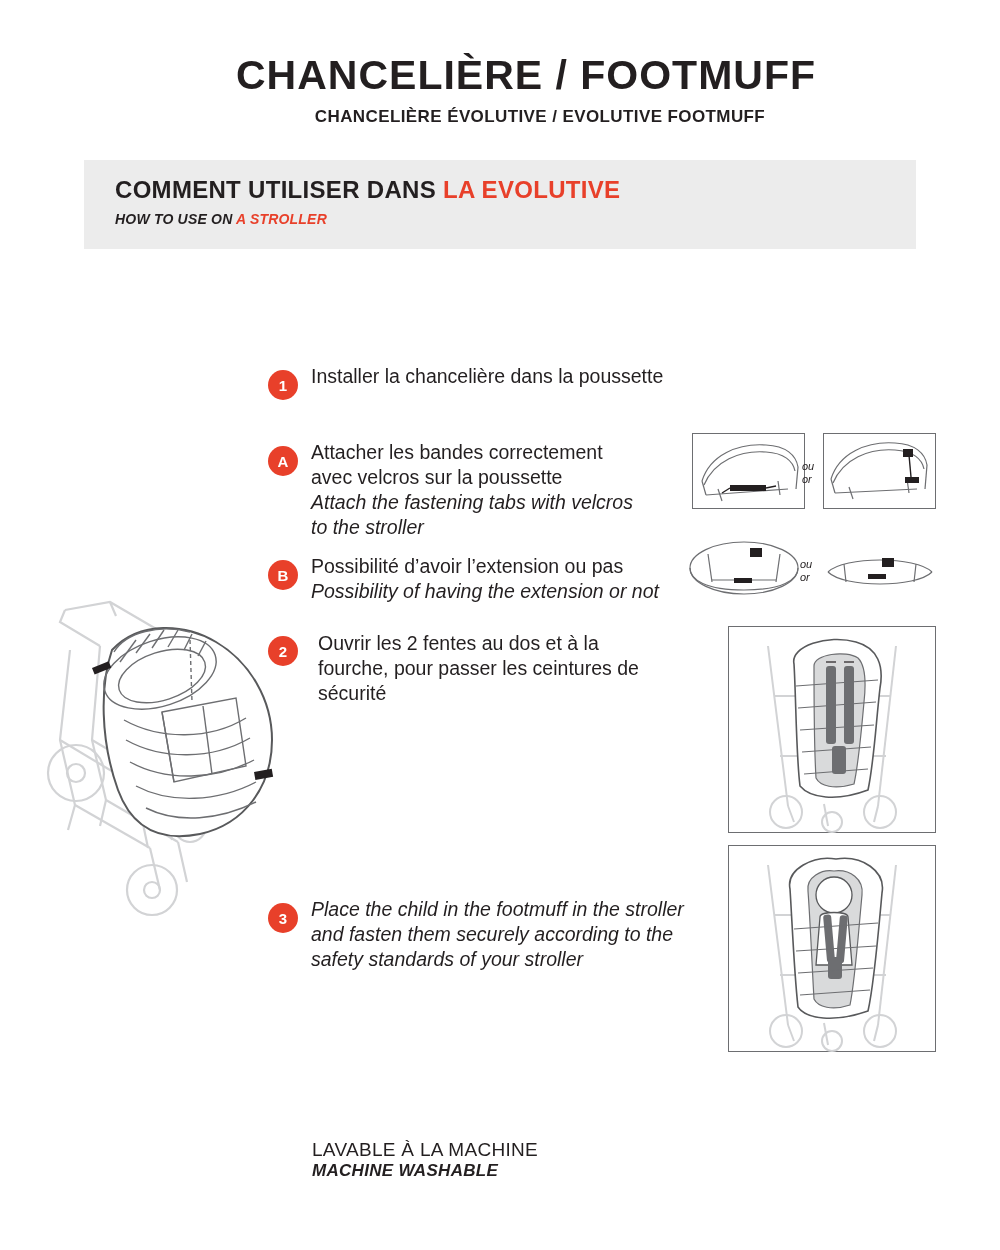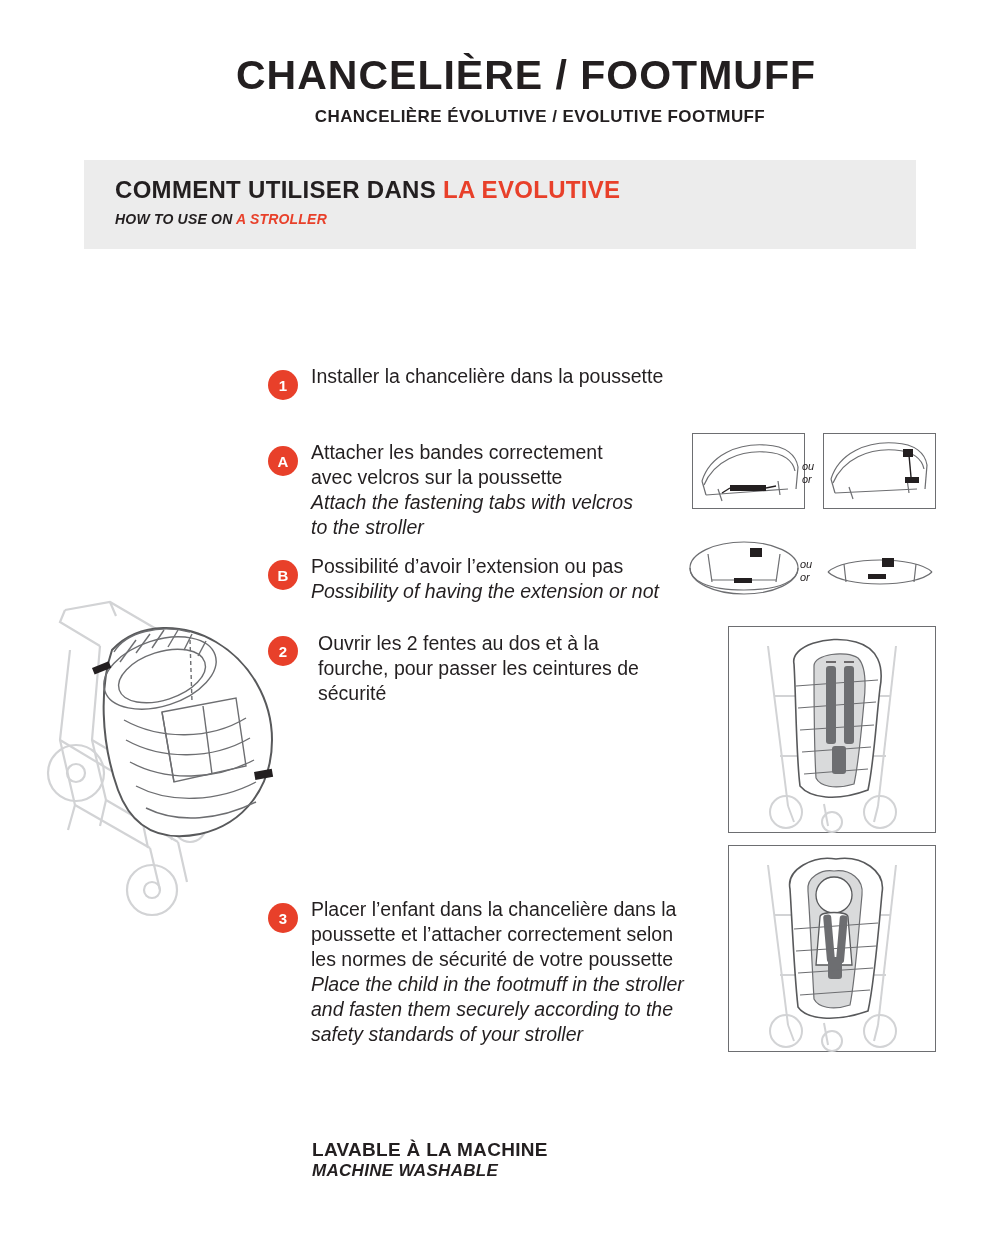--- a/index.html
+++ b/index.html
@@ -92,21 +92,21 @@
   }
   .step-text .fr { display: block; }
   .step-text .en { display: block; font-style: italic; }
 
   
   .footer-fr {
     position: absolute;
     top: 1139px;
     left: 312px;
     font-size: 19px;
-    font-weight: bold;
+    font-weight: normal;
     letter-spacing: 0.3px;
   }
   .footer-en {
     position: absolute;
     top: 1161px;
     left: 312px;
     font-size: 17px;
     font-weight: bold;
     font-style: italic;
     letter-spacing: 0.3px;
@@ -352,21 +352,20 @@
   </g>
   <g fill="none" stroke="#231f20" stroke-width="1.2">
     <path d="M98 36 L108 36"></path>
     <path d="M116 36 L126 36"></path>
   </g>
 </svg>
 </div>
 
 <div class="step-badge" style="left:268px; top:903px;">3</div>
 <div class="step-text" style="left:311px; top:897px; width:390px;">
-  <span class="fr">Placer l’enfant dans la chancelière dans la poussette et l’attacher correctement selon les normes de sécurité de votre poussette</span>
   <span class="en">Place the child in the footmuff in the stroller and fasten them securely according to the safety standards of your stroller</span>
 </div>
 
 <div class="frame" style="left:728px; top:845px; width:208px; height:207px;"></div>
 <div class="illus" style="left:728px; top:845px;">
 <svg width="208" height="207" viewBox="0 0 208 207">
   <g fill="none" stroke="#d2d3d5" stroke-width="2">
     <path d="M40 20 L60 180"></path>
     <path d="M168 20 L150 180"></path>
     <path d="M46 70 L162 70"></path>

